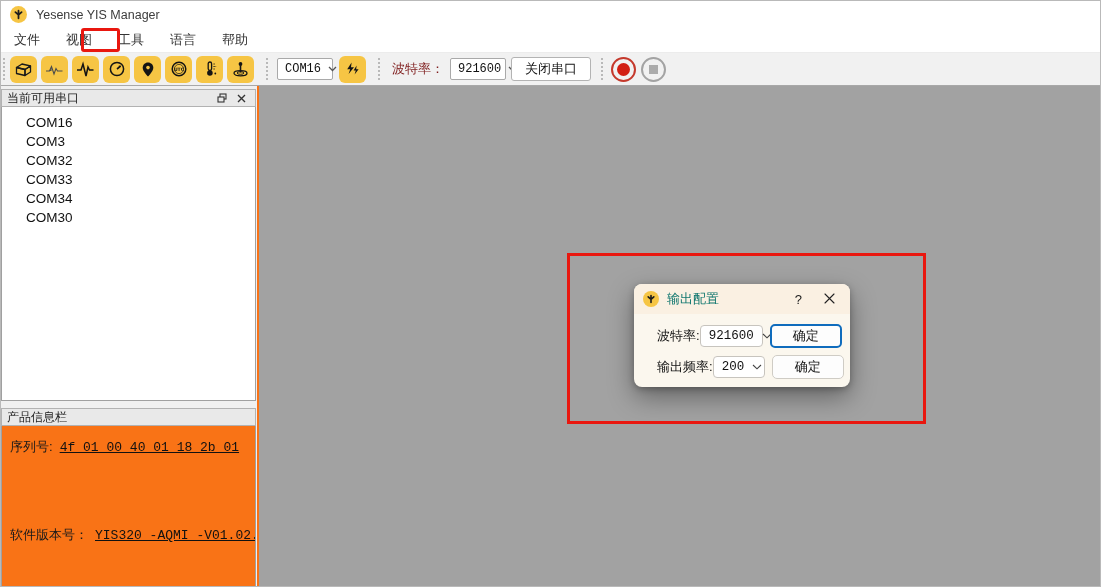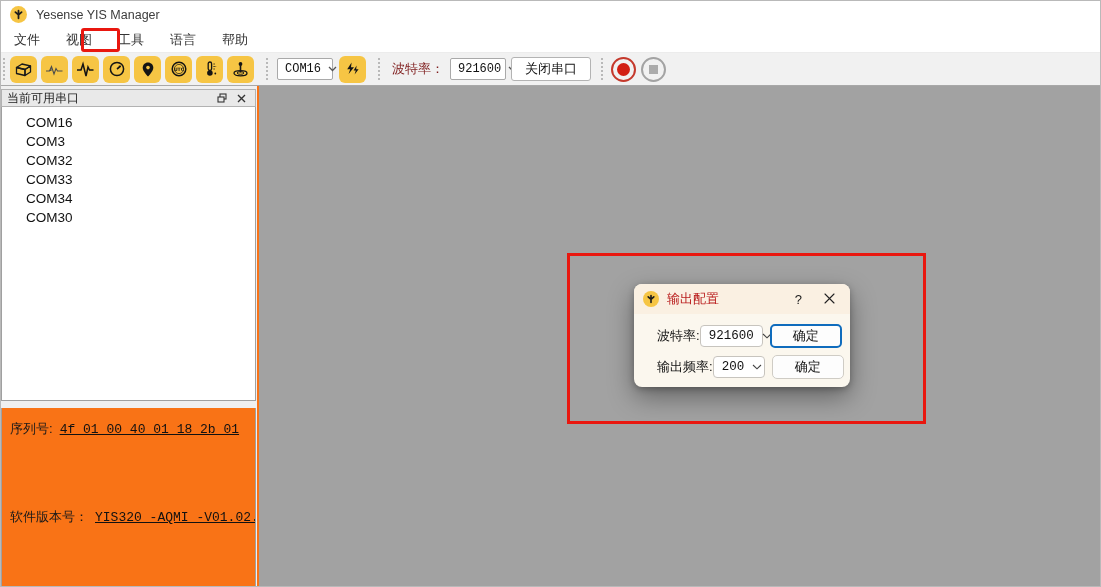--- a/index.html
+++ b/index.html
@@ -45,21 +45,21 @@
   .info-row .val{font-family:"Liberation Mono","DejaVu Sans Mono",monospace;font-size:13px;margin-left:7px;color:#111;text-decoration:underline;}
   .serial-row{top:12px;}
   .version-row{top:100px;}
   .main{flex:1;background:#a2a2a2;position:relative;}
   
   .dlg-annotation{position:absolute;left:566px;top:252px;width:359px;height:171px;border:3px solid #e9170f;z-index:30;pointer-events:none;}
   
   .dialog{position:absolute;left:633px;top:283px;width:216px;height:103px;border-radius:8px;background:#fbf7ee;box-shadow:0 10px 26px rgba(0,0,0,.38),0 2px 6px rgba(0,0,0,.25);z-index:20;overflow:hidden;}
   .dlg-titlebar{height:30px;background:#faf0e2;display:flex;align-items:center;padding:0 9px;}
   .dlg-logo{width:16px;height:16px;border-radius:50%;background:#f6c544;display:flex;align-items:center;justify-content:center;flex:none;}
-  .dlg-title{font-size:13px;color:#b91c1c;margin-left:8px;flex:1;}
+  .dlg-title{font-size:13px;color:#0f766e;margin-left:8px;flex:1;}
   .dlg-help{border:none;background:transparent;font-size:13px;color:#222;padding:0 12px;font-family:inherit;}
   .dlg-close{border:none;background:transparent;padding:0 6px 0 10px;display:flex;align-items:center;}
   .dlg-body{padding:10px 11px 0 11px;margin-left:12px;}
   .dlg-row{display:flex;align-items:center;margin-bottom:7px;}
   .dlg-label{font-size:13px;color:#111;white-space:nowrap;}
   .dlg-combo{margin-left:auto;height:22px;background:#fff;border:1px solid #c7c4be;border-radius:4px;display:flex;align-items:center;padding:0 6px 0 8px;font-size:12.5px;font-family:"Liberation Mono","DejaVu Sans Mono",monospace;color:#111;}
   .dlg-combo .chev{margin-left:8px;}
   .w63{width:63px;}
   .w52{width:52px;}
   .dlg-btn{width:72px;height:24px;margin-left:7px;background:#fdfdfd;border-radius:5px;font-size:13px;color:#111;font-family:inherit;flex:none;}
@@ -207,20 +207,23 @@
       </div>
       <div class="port-list">
         <div class="port-item">COM16</div>
         <div class="port-item">COM3</div>
         <div class="port-item">COM32</div>
         <div class="port-item">COM33</div>
         <div class="port-item">COM34</div>
         <div class="port-item">COM30</div>
       </div>
       <div class="dock-gap"></div>
+      <div class="dock-header">
+        <span>产品信息栏</span>
+      </div>
       <div class="info-body">
         <div class="info-row serial-row">
           <span>序列号:</span>
           <span class="val">4f 01 00 40 01 18 2b 01</span>
         </div>
         <div class="info-row version-row">
           <span>软件版本号：</span>
           <span class="val">YIS320 -AQMI -V01.02.03;</span>
         </div>
       </div>

